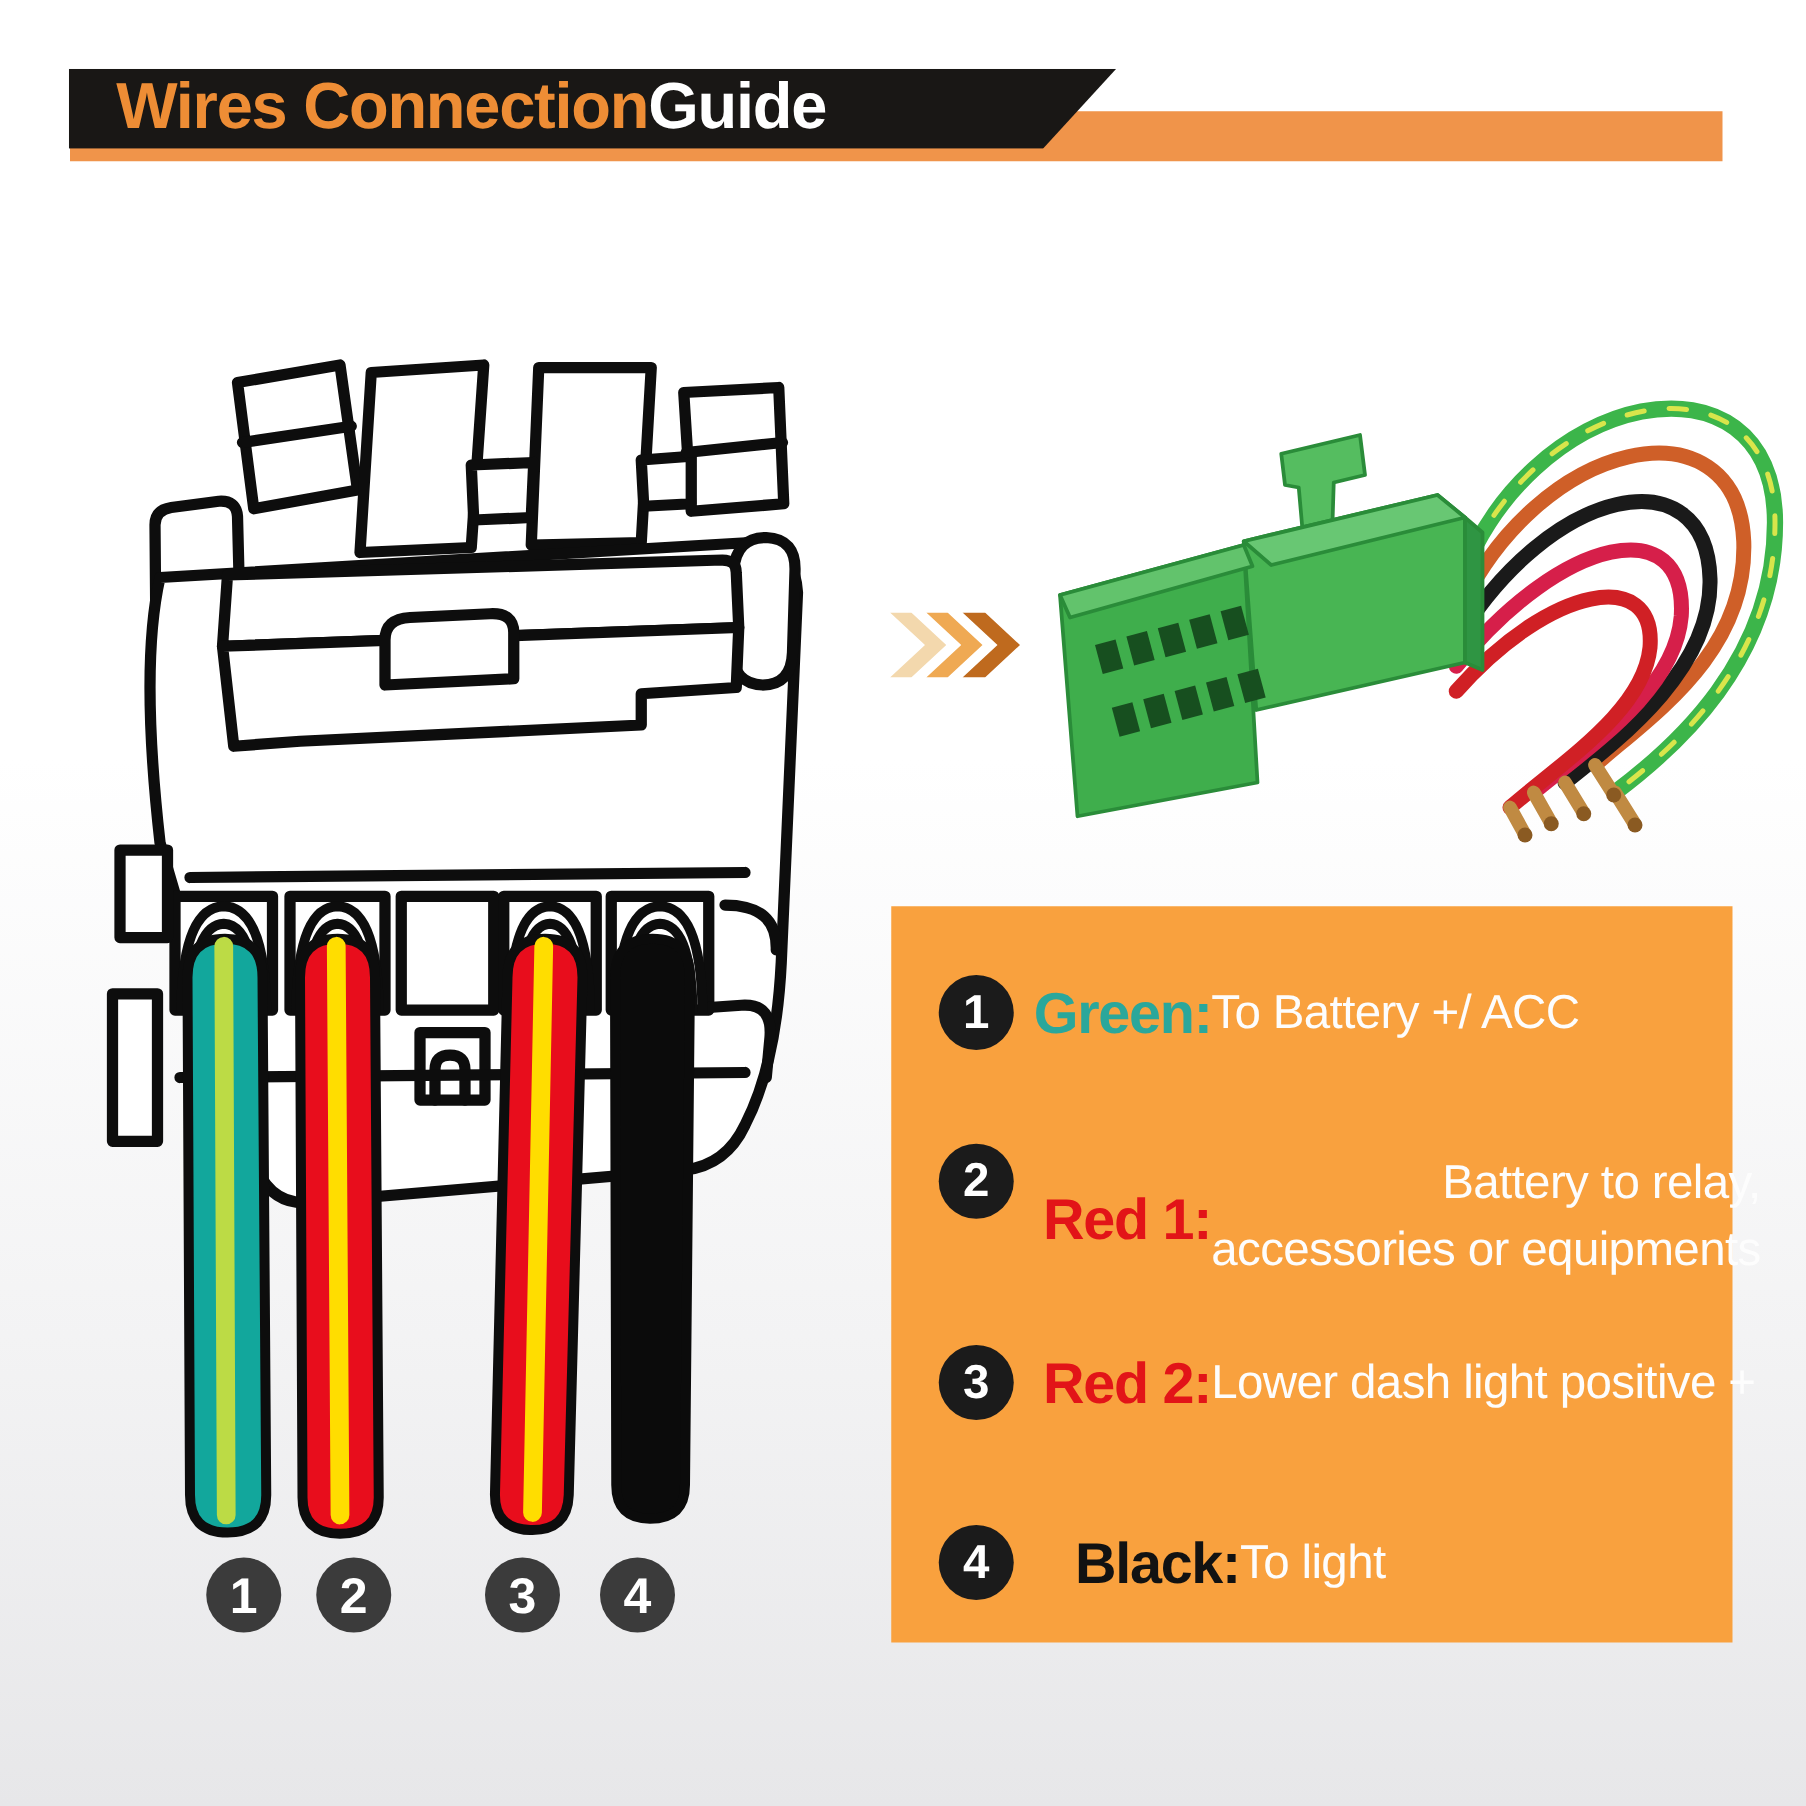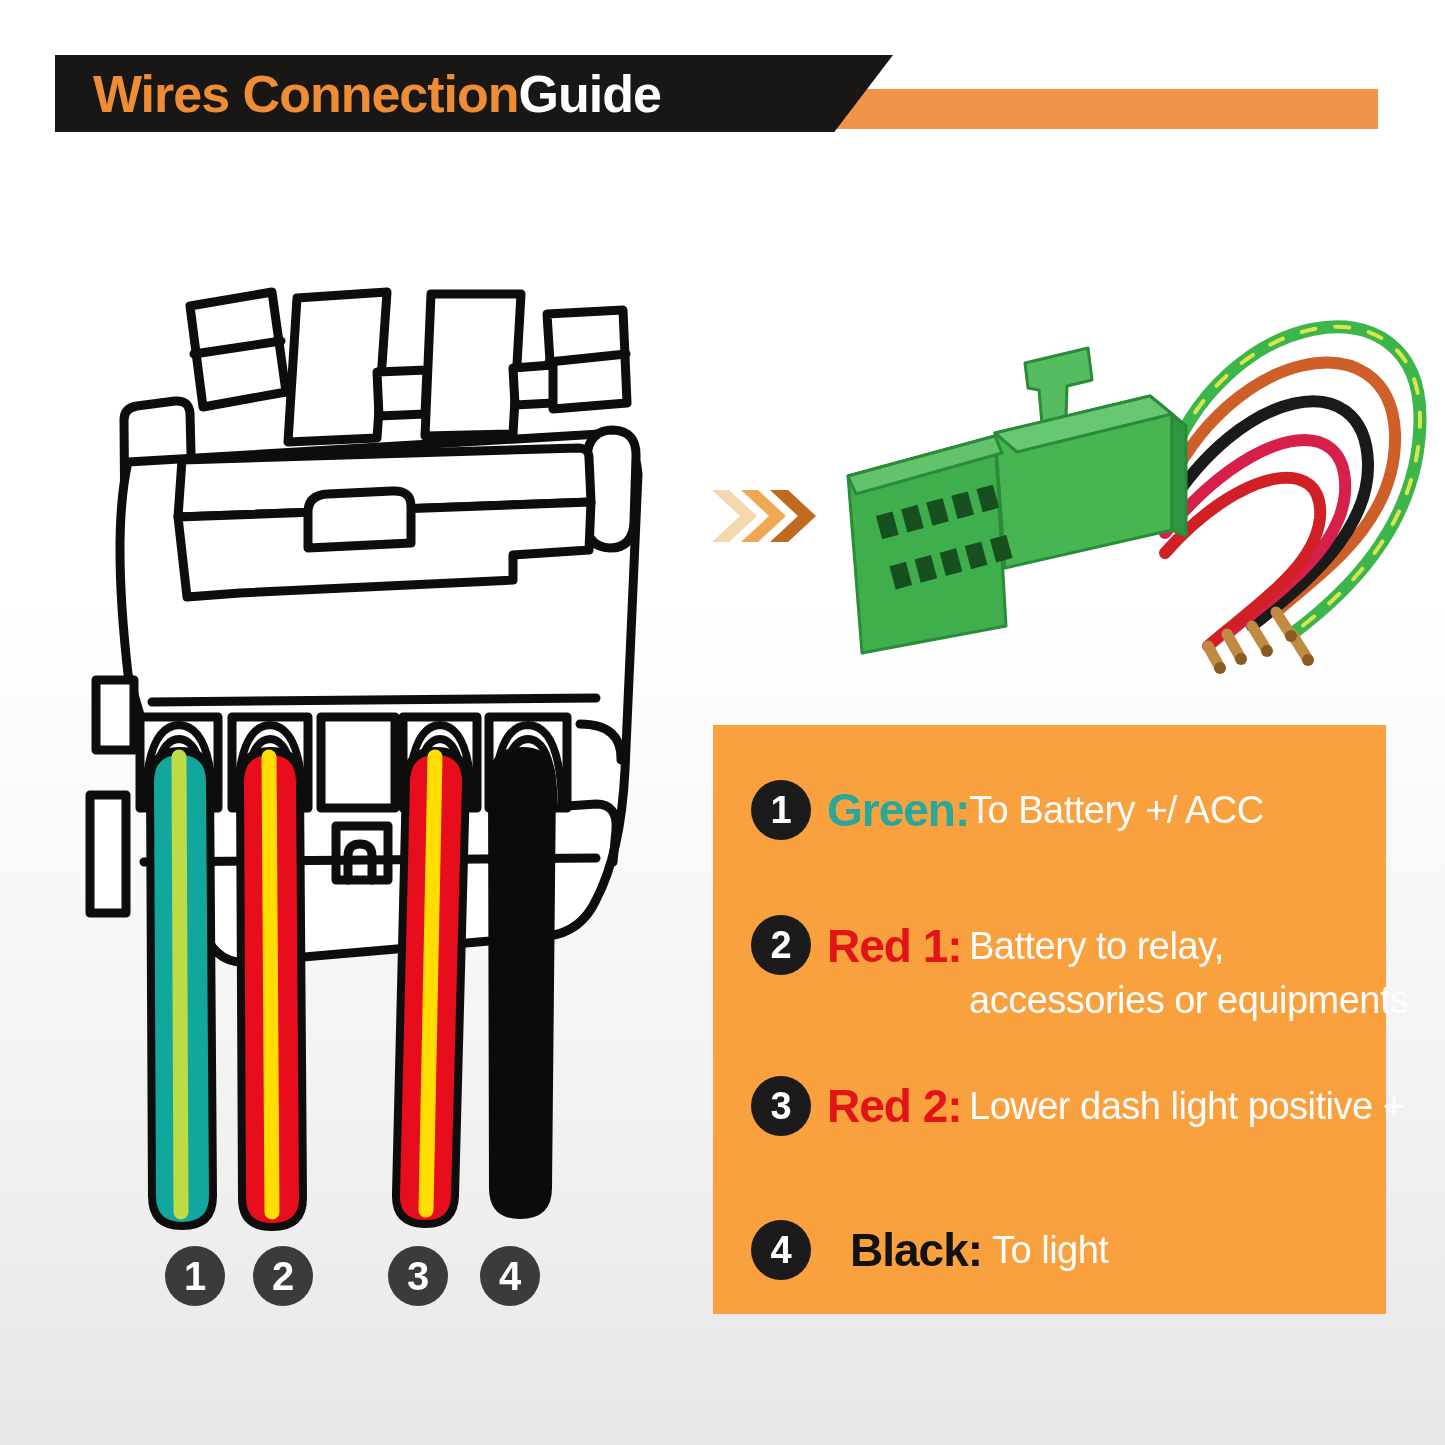--- a/index.html
+++ b/index.html
@@ -9,23 +9,23 @@
     background:linear-gradient(180deg,#ffffff 0%,#ffffff 42%,#f3f3f4 74%,#e7e7e9 100%);
     position:relative;overflow:hidden;
   }
   .page{position:absolute;inset:0;}
 
   
   .stripe{
     position:absolute;left:56px;top:89px;width:1322px;height:40px;
   }
   .banner{
-    position:absolute;left:55px;top:55px;width:838px;height:77px;
+    position:absolute;left:55px;top:55px;width:838px;height:64px;
     clip-path:polygon(0 0,100% 0,93% 100%,0 100%);
-    display:flex;align-items:center;padding-left:38px;box-sizing:border-box;
+    display:flex;padding-left:38px;box-sizing:border-box;
   }
   .banner .t1{font-size:52px;font-weight:700;letter-spacing:-1px;white-space:pre;}
   .banner .t2{font-size:52px;font-weight:700;letter-spacing:-1px;color:#ffffff;}
 
   
   .drawing{position:absolute;left:40px;top:250px;width:660px;height:1075px;}
 
   
   .chevrons{position:absolute;left:712px;top:490px;width:104px;height:52px;}
 
@@ -34,21 +34,21 @@
 
   
   .legend{
     position:absolute;left:713px;top:725px;width:673px;height:589px;
   }
   .legend-row{position:absolute;left:38px;display:flex;gap:16px;align-items:flex-start;}
   .lbadge{
     width:60px;height:60px;border-radius:50%;background:#1b1b1b;color:#ffffff;
     font-size:38px;font-weight:700;line-height:60px;text-align:center;flex:0 0 auto;
   }
-  .ltext{line-height:60px;white-space:nowrap;}
+  .ltext{line-height:60px;white-space:nowrap;text-align:right;}
   .llabel{display:inline-block;width:142px;font-size:46px;font-weight:700;letter-spacing:-1px;vertical-align:top;}
   .ldesc{font-size:38px;font-weight:400;color:#fdfdfd;letter-spacing:-0.5px;}
   .row-multi .ltext{line-height:46px;padding-top:8px;}
   .row-multi .ldesc-block{display:inline-block;vertical-align:top;}
 </style>
 </head>
 <body>
 
 <div class="page">
 
@@ -192,21 +192,21 @@
     <div class="legend-row" style="top:55px;">
       <div class="lbadge">1</div>
       <div class="ltext">
         <span class="llabel" style="color: rgb(42, 167, 155);">Green:</span><span class="ldesc">To Battery +/ ACC</span>
       </div>
     </div>
 
     <div class="legend-row row-multi" style="top:190px;">
       <div class="lbadge">2</div>
       <div class="ltext">
-        <span class="llabel" style="color: rgb(226, 20, 24);">Red 1:</span><span class="ldesc-block"><span class="ldesc">Battery to relay,</span><br><span class="ldesc">accessories or equipments</span></span>
+        <span class="llabel" style="color: rgb(226, 20, 24); margin-top: 29px;">Red 1:</span><span class="ldesc-block"><span class="ldesc">Battery to relay,</span><br><span class="ldesc">accessories or equipments</span></span>
       </div>
     </div>
 
     <div class="legend-row" style="top:351px;">
       <div class="lbadge">3</div>
       <div class="ltext">
         <span class="llabel" style="color: rgb(226, 20, 24);">Red 2:</span><span class="ldesc">Lower dash light positive +</span>
       </div>
     </div>
 

